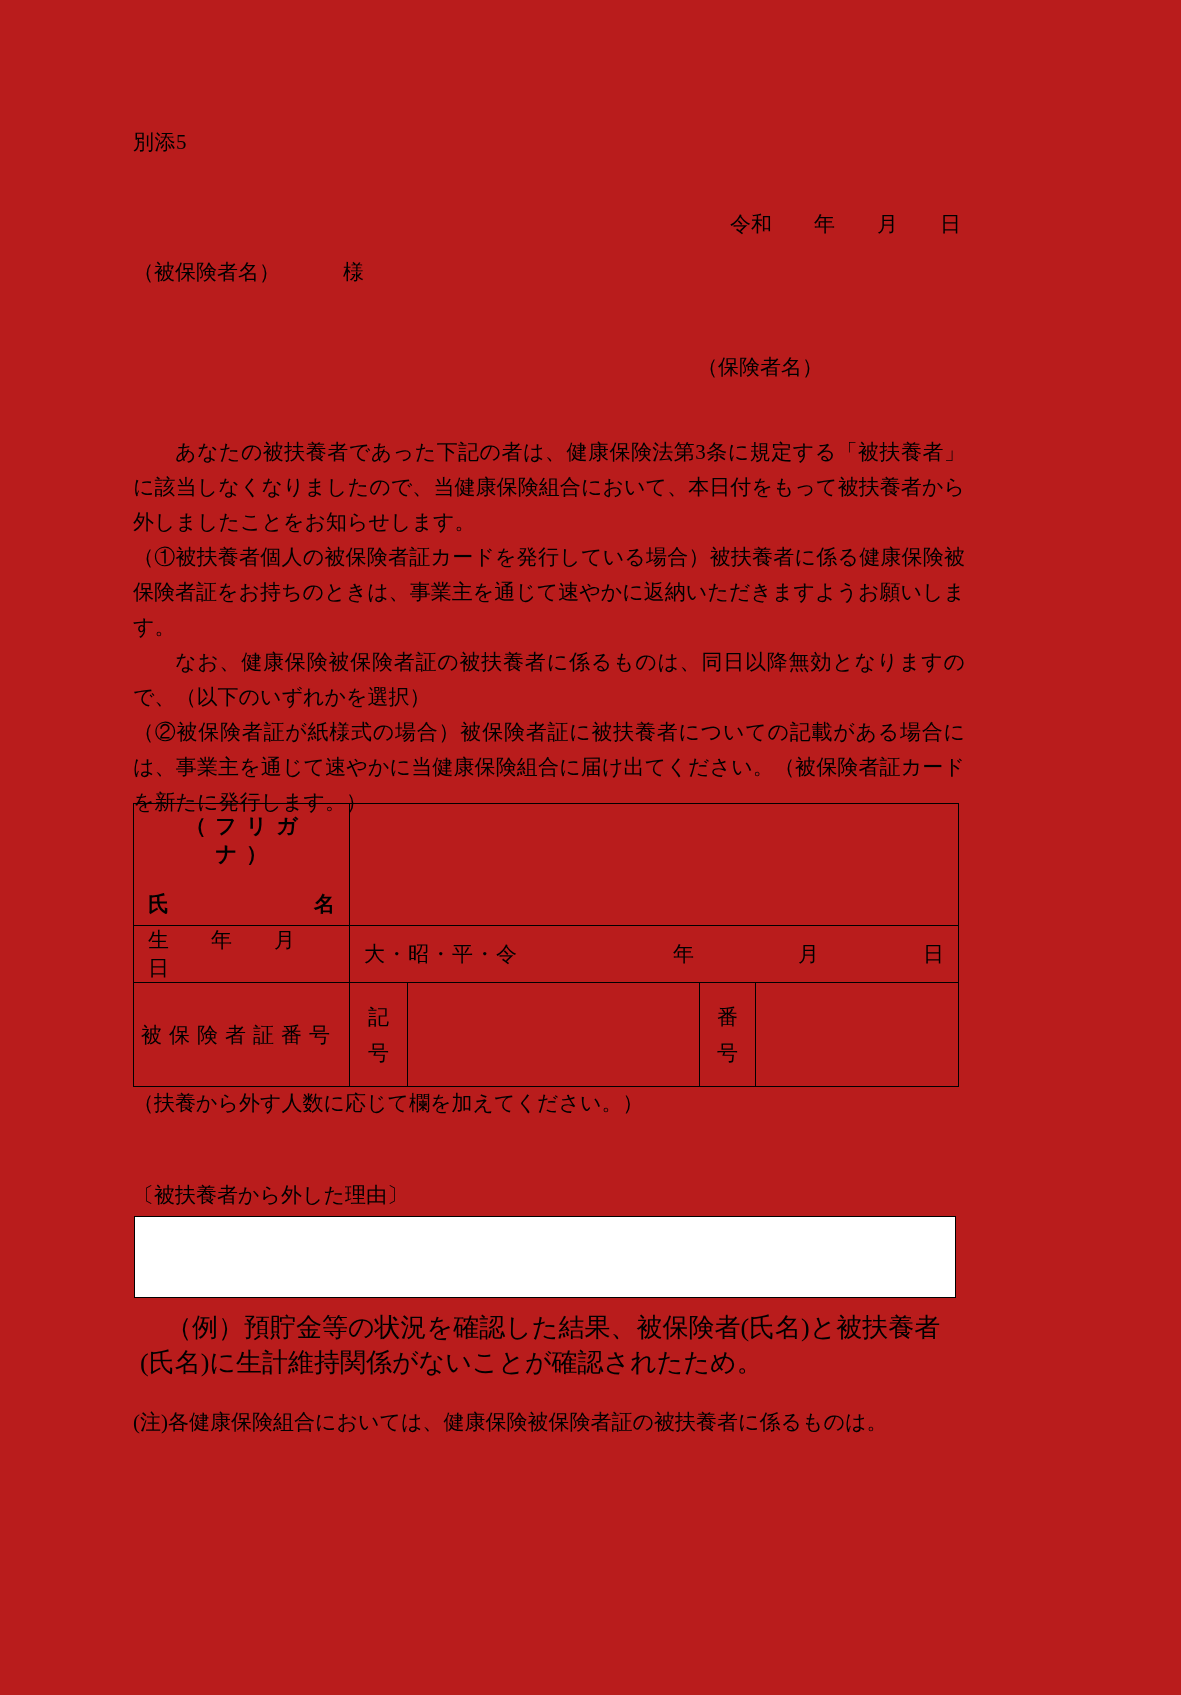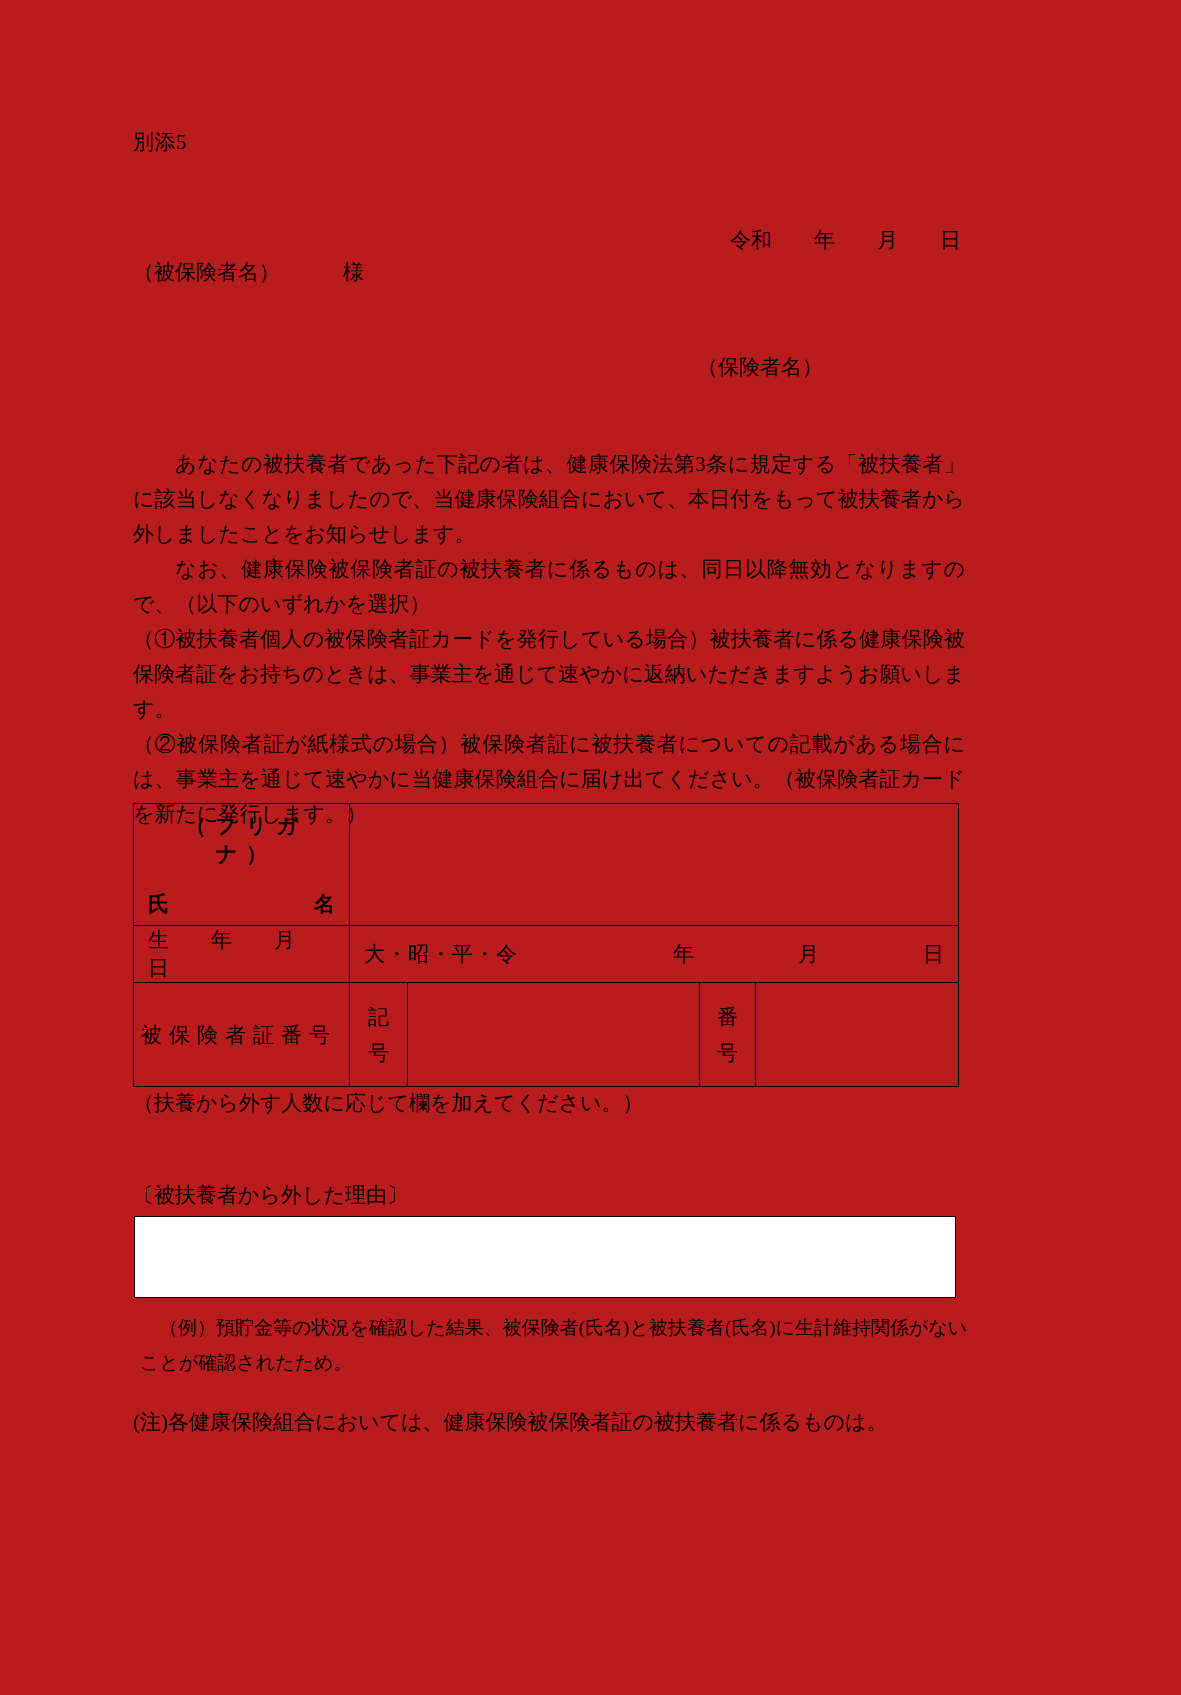--- a/index.html
+++ b/index.html
@@ -24,21 +24,21 @@
   .attach-label {
     position: absolute;
     left: 133px;
     top: 128px;
     font-size: 21px;
     letter-spacing: 0.5px;
   }
   .date-line {
     position: absolute;
     left: 133px;
-    top: 226px;
+    top: 210px;
     width: 828px;
     text-align: right;
     font-size: 21px;
     white-space: pre;
   }
   .addressee {
     position: absolute;
     left: 133px;
     top: 258px;
     font-size: 21px;
@@ -52,21 +52,21 @@
     width: 690px;
     text-align: right;
     font-size: 21px;
     white-space: pre;
   }
 
   
   .body-block {
     position: absolute;
     left: 133px;
-    top: 447px;
+    top: 435px;
     width: 832px;
     font-size: 21px;
     line-height: 35px;
   }
   .para {
     margin: 0;
     text-align: justify;
     text-justify: inter-character;
   }
   .para.indent {
@@ -166,21 +166,21 @@
     height: 82px;
     border: 1px solid #000000;
     box-sizing: border-box;
     background: #ffffff;
   }
   .reason-example {
     position: absolute;
     left: 140px;
     top: 1310px;
     width: 828px;
-    font-size: 19px;
+    font-size: 26px;
     line-height: 35px;
     text-indent: 1em;
   }
   .footer-note {
     position: absolute;
     left: 133px;
     top: 1405px;
     font-size: 21px;
     line-height: 35px;
   }
@@ -193,22 +193,22 @@
   <div class="attach-label">別添5</div>
 
   <div class="date-line">令和　　年　　月　　日</div>
 
   <div class="addressee">（被保険者名）　　　様</div>
 
   <div class="insurer">（保険者名）</div>
 
   <div class="body-block">
     <p class="para indent">あなたの被扶養者であった下記の者は、健康保険法第3条に規定する「被扶養者」に該当しなくなりましたので、当健康保険組合において、本日付をもって被扶養者から外しましたことをお知らせします。</p>
+    <p class="para">（①被扶養者個人の被保険者証カードを発行している場合）被扶養者に係る健康保険被保険者証をお持ちのときは、事業主を通じて速やかに返納いただきますようお願いします。</p>
     <p class="para indent">なお、健康保険被保険者証の被扶養者に係るものは、同日以降無効となりますので、（以下のいずれかを選択）</p>
-    <p class="para">（①被扶養者個人の被保険者証カードを発行している場合）被扶養者に係る健康保険被保険者証をお持ちのときは、事業主を通じて速やかに返納いただきますようお願いします。</p>
     <p class="para">（②被保険者証が紙様式の場合）被保険者証に被扶養者についての記載がある場合には、事業主を通じて速やかに当健康保険組合に届け出てください。（被保険者証カードを新たに発行します。）</p>
   </div>
 
   <table class="info-table">
     <colgroup>
       <col style="width:216px">
       <col style="width:58px">
       <col style="width:292px">
       <col style="width:56px">
       <col style="width:203px">

